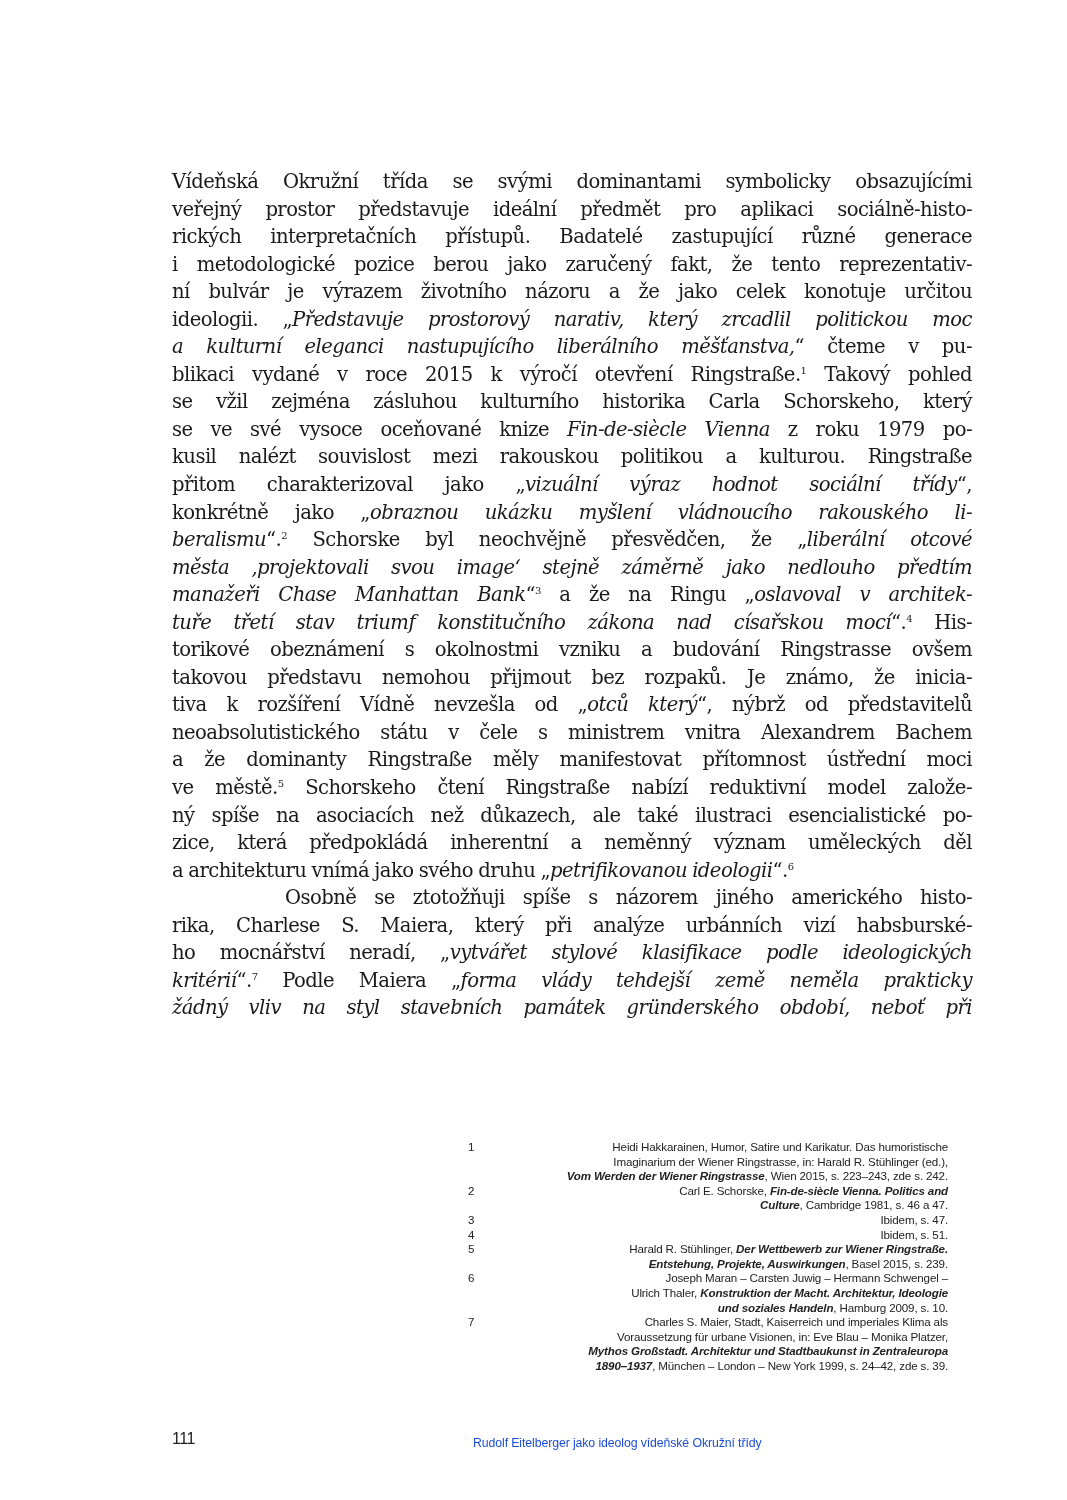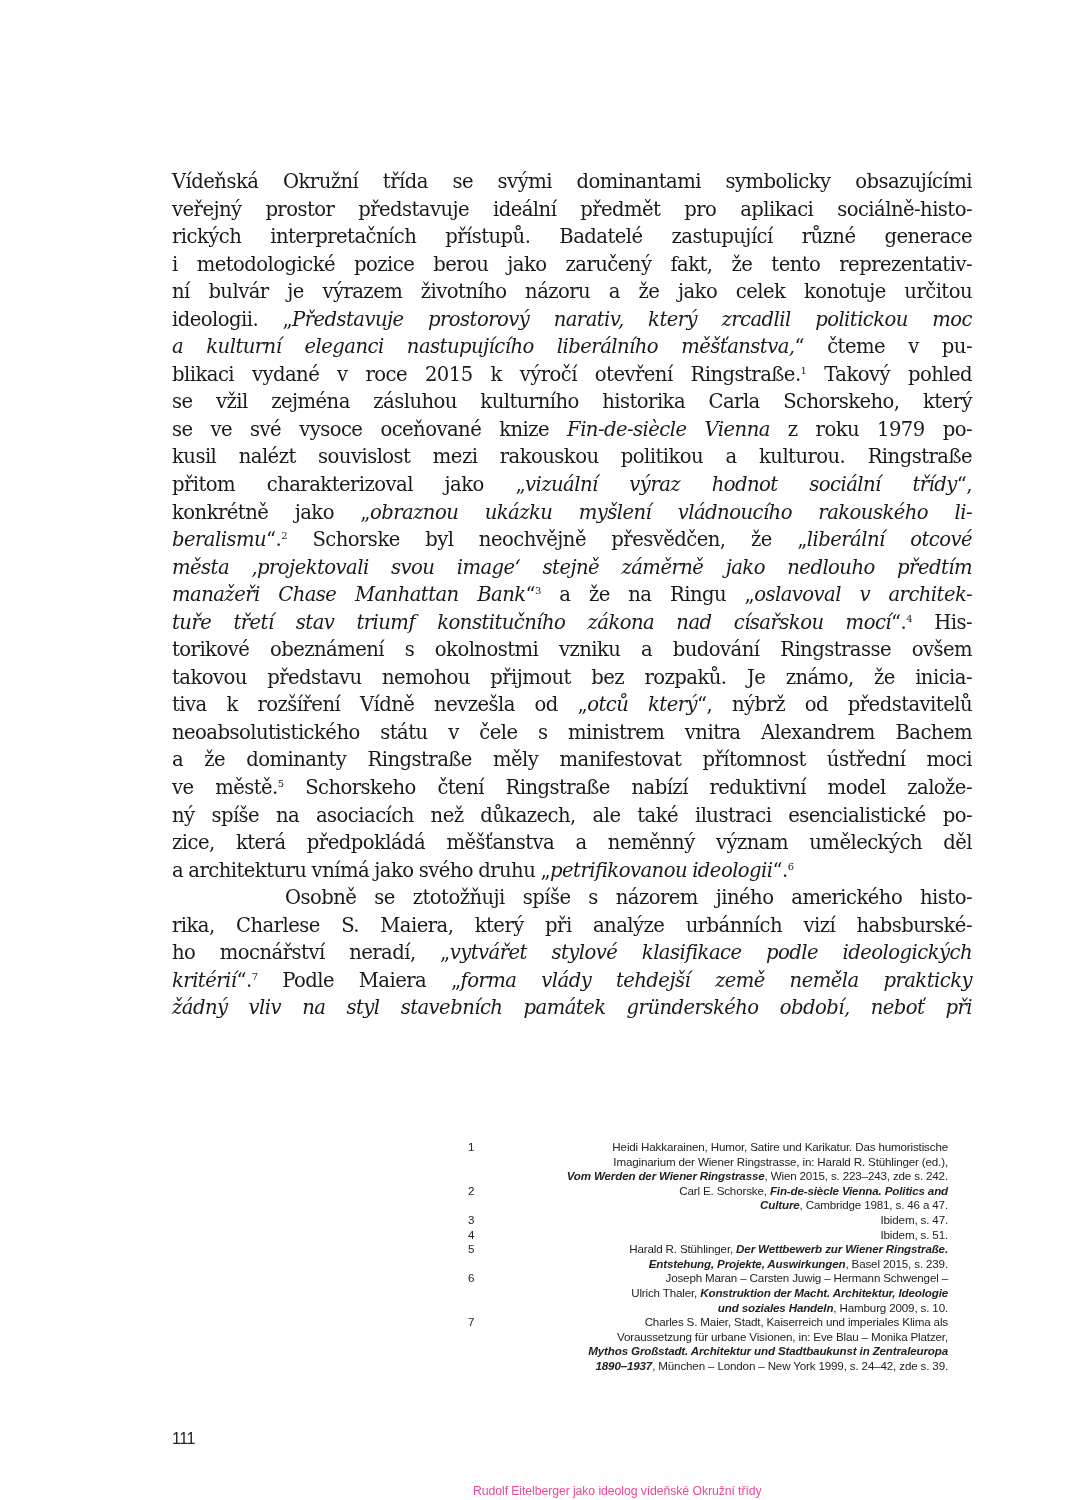--- a/index.html
+++ b/index.html
@@ -24,22 +24,22 @@
     .fn-row { display: flex; }
     .fn-num { width: 37px; flex: 0 0 37px; }
     .fn-text { flex: 1; }
     .fn-text span.l { display: block; white-space: nowrap; text-align: right; }
     .fn-text i { font-style: italic; font-weight: bold; }
     .folio {
       position: absolute; left: 172px; top: 1430px;
       font-family: "Liberation Sans", sans-serif; font-size: 16px; color: #222; letter-spacing: -0.5px;
     }
     .running-title {
-      position: absolute; left: 473px; top: 1484px;
-      font-family: "Liberation Sans", sans-serif; font-size: 12.3px; color: #ec4899; letter-spacing: -0.1px;
+      position: absolute; left: 473px; top: 1436px;
+      font-family: "Liberation Sans", sans-serif; font-size: 12.3px; color: #1d4ed8; letter-spacing: -0.1px;
     }
   </style>
 </head>
 <body>
 
 <div class="page">
   <div class="body-text" id="body-text">
       <span class="line"><span>Vídeňská Okružní třída se svými dominantami symbolicky obsazujícími</span></span>
       <span class="line"><span>veřejný prostor představuje ideální předmět pro aplikaci sociálně-histo-</span></span>
       <span class="line"><span>rických interpretačních přístupů. Badatelé zastupující různé generace</span></span>
@@ -57,21 +57,21 @@
       <span class="line"><i>města ‚projektovali svou image‘ stejně záměrně jako nedlouho předtím</i></span>
       <span class="line"><i>manažeři Chase Manhattan Bank</i><span>“</span><sup class="fn">3</sup><span> a že na Ringu „</span><i>oslavoval v architek-</i></span>
       <span class="line"><i>tuře třetí stav triumf konstitučního zákona nad císařskou mocí</i><span>“.</span><sup class="fn">4</sup><span> His-</span></span>
       <span class="line"><span>torikové obeznámení s okolnostmi vzniku a budování Ringstrasse ovšem</span></span>
       <span class="line"><span>takovou představu nemohou přijmout bez rozpaků. Je známo, že inicia-</span></span>
       <span class="line"><span>tiva k rozšíření Vídně nevzešla od „</span><i>otců který</i><span>“, nýbrž od představitelů</span></span>
       <span class="line"><span>neoabsolutistického státu v čele s ministrem vnitra Alexandrem Bachem</span></span>
       <span class="line"><span>a že dominanty Ringstraße měly manifestovat přítomnost ústřední moci</span></span>
       <span class="line"><span>ve městě.</span><sup class="fn">5</sup><span> Schorskeho čtení Ringstraße nabízí reduktivní model založe-</span></span>
       <span class="line"><span>ný spíše na asociacích než důkazech, ale také ilustraci esencialistické po-</span></span>
-      <span class="line"><span>zice, která předpokládá měšťanstva a neměnný význam uměleckých děl</span></span>
+      <span class="line"><span>zice, která předpokládá inherentní a neměnný význam uměleckých děl</span></span>
       <span class="line last"><span>a architekturu vnímá jako svého druhu „</span><i>petrifikovanou ideologii</i><span>“.</span><sup class="fn">6</sup></span>
       <span class="line indent"><span>Osobně se ztotožňuji spíše s názorem jiného amerického histo-</span></span>
       <span class="line"><span>rika, Charlese S. Maiera, který při analýze urbánních vizí habsburské-</span></span>
       <span class="line"><span>ho mocnářství neradí, „</span><i>vytvářet stylové klasifikace podle ideologických</i></span>
       <span class="line"><i>kritérií</i><span>“.</span><sup class="fn">7</sup><span> Podle Maiera „</span><i>forma vlády tehdejší země neměla prakticky</i></span>
       <span class="line"><i>žádný vliv na styl stavebních památek gründerského období, neboť při</i></span>
     </div>
   <div class="footnotes" id="footnotes">
       <div class="fn-row">
         <span class="fn-num">1</span>

